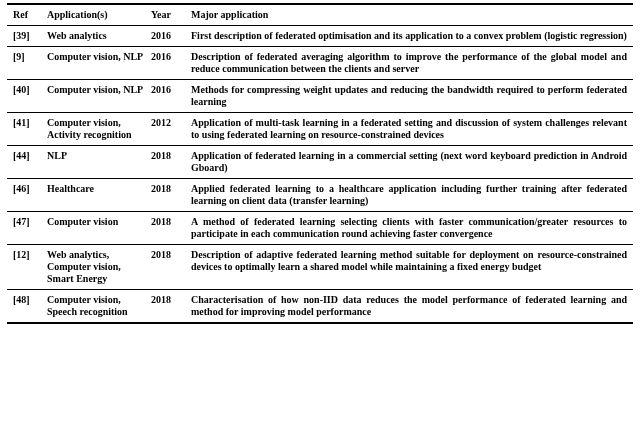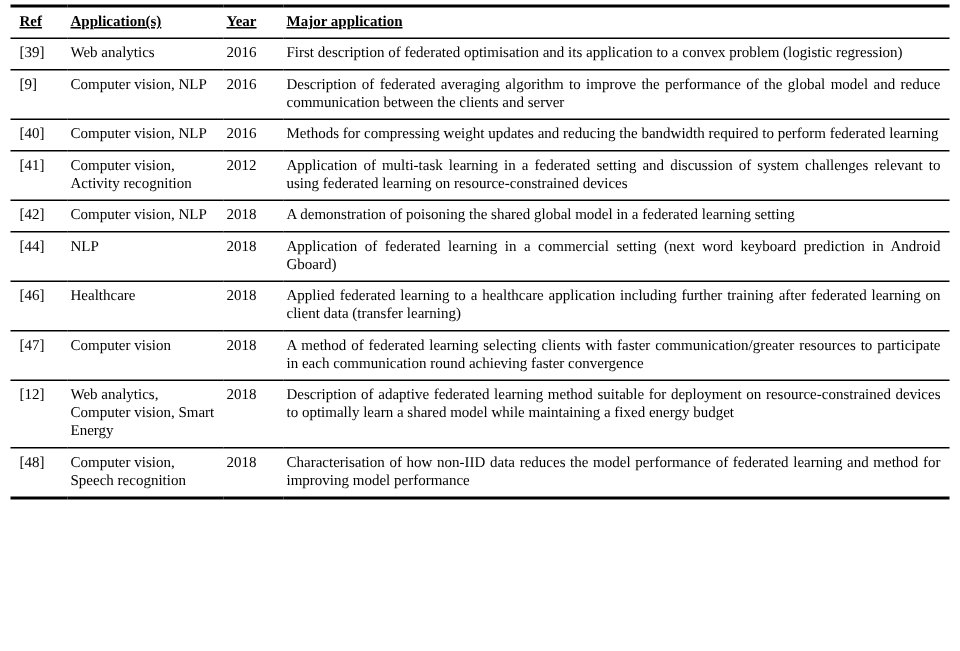--- a/index.html
+++ b/index.html
@@ -29,25 +29,24 @@
   thead tr {
     border-bottom: 1px solid #000;
   }
   tbody tr {
     border-bottom: 1px solid #000;
   }
   th, td {
     vertical-align: top;
     padding: 4px 4px 4px 2px;
     text-align: left;
-    font-weight: normal;
+    font-weight: bold;
   }
   th {
     font-weight: bold;
-    text-decoration: underline;
   }
   .c-ref     { width: 28px;  padding-left: 6px; }
   .c-app     { width: 98px; margin-top: 16px; }
   .c-year    { width: 34px; }
   .c-contrib { width: auto; padding-right: 6px; }
   td.c-contrib {
     text-align: justify;
     text-justify: inter-word;
   }
 </style>
@@ -83,26 +82,20 @@
         <td class="c-year">2016</td>
         <td class="c-contrib">Methods for compressing weight updates and reducing the bandwidth required to perform federated learning</td>
       </tr>
       <tr>
         <td class="c-ref">[41]</td>
         <td class="c-app">Computer vision, Activity recognition</td>
         <td class="c-year">2012</td>
         <td class="c-contrib">Application of multi-task learning in a federated setting and discussion of system challenges relevant to using federated learning on resource-constrained devices</td>
       </tr>
       <tr>
-        <td class="c-ref">[42]</td>
-        <td class="c-app">Computer vision, NLP</td>
-        <td class="c-year">2018</td>
-        <td class="c-contrib">A demonstration of poisoning the shared global model in a federated learning setting</td>
-      </tr>
-      <tr>
         <td class="c-ref">[44]</td>
         <td class="c-app">NLP</td>
         <td class="c-year">2018</td>
         <td class="c-contrib">Application of federated learning in a commercial setting (next word keyboard prediction in Android Gboard)</td>
       </tr>
       <tr>
         <td class="c-ref">[46]</td>
         <td class="c-app">Healthcare</td>
         <td class="c-year">2018</td>
         <td class="c-contrib">Applied federated learning to a healthcare application including further training after federated learning on client data (transfer learning)</td>

